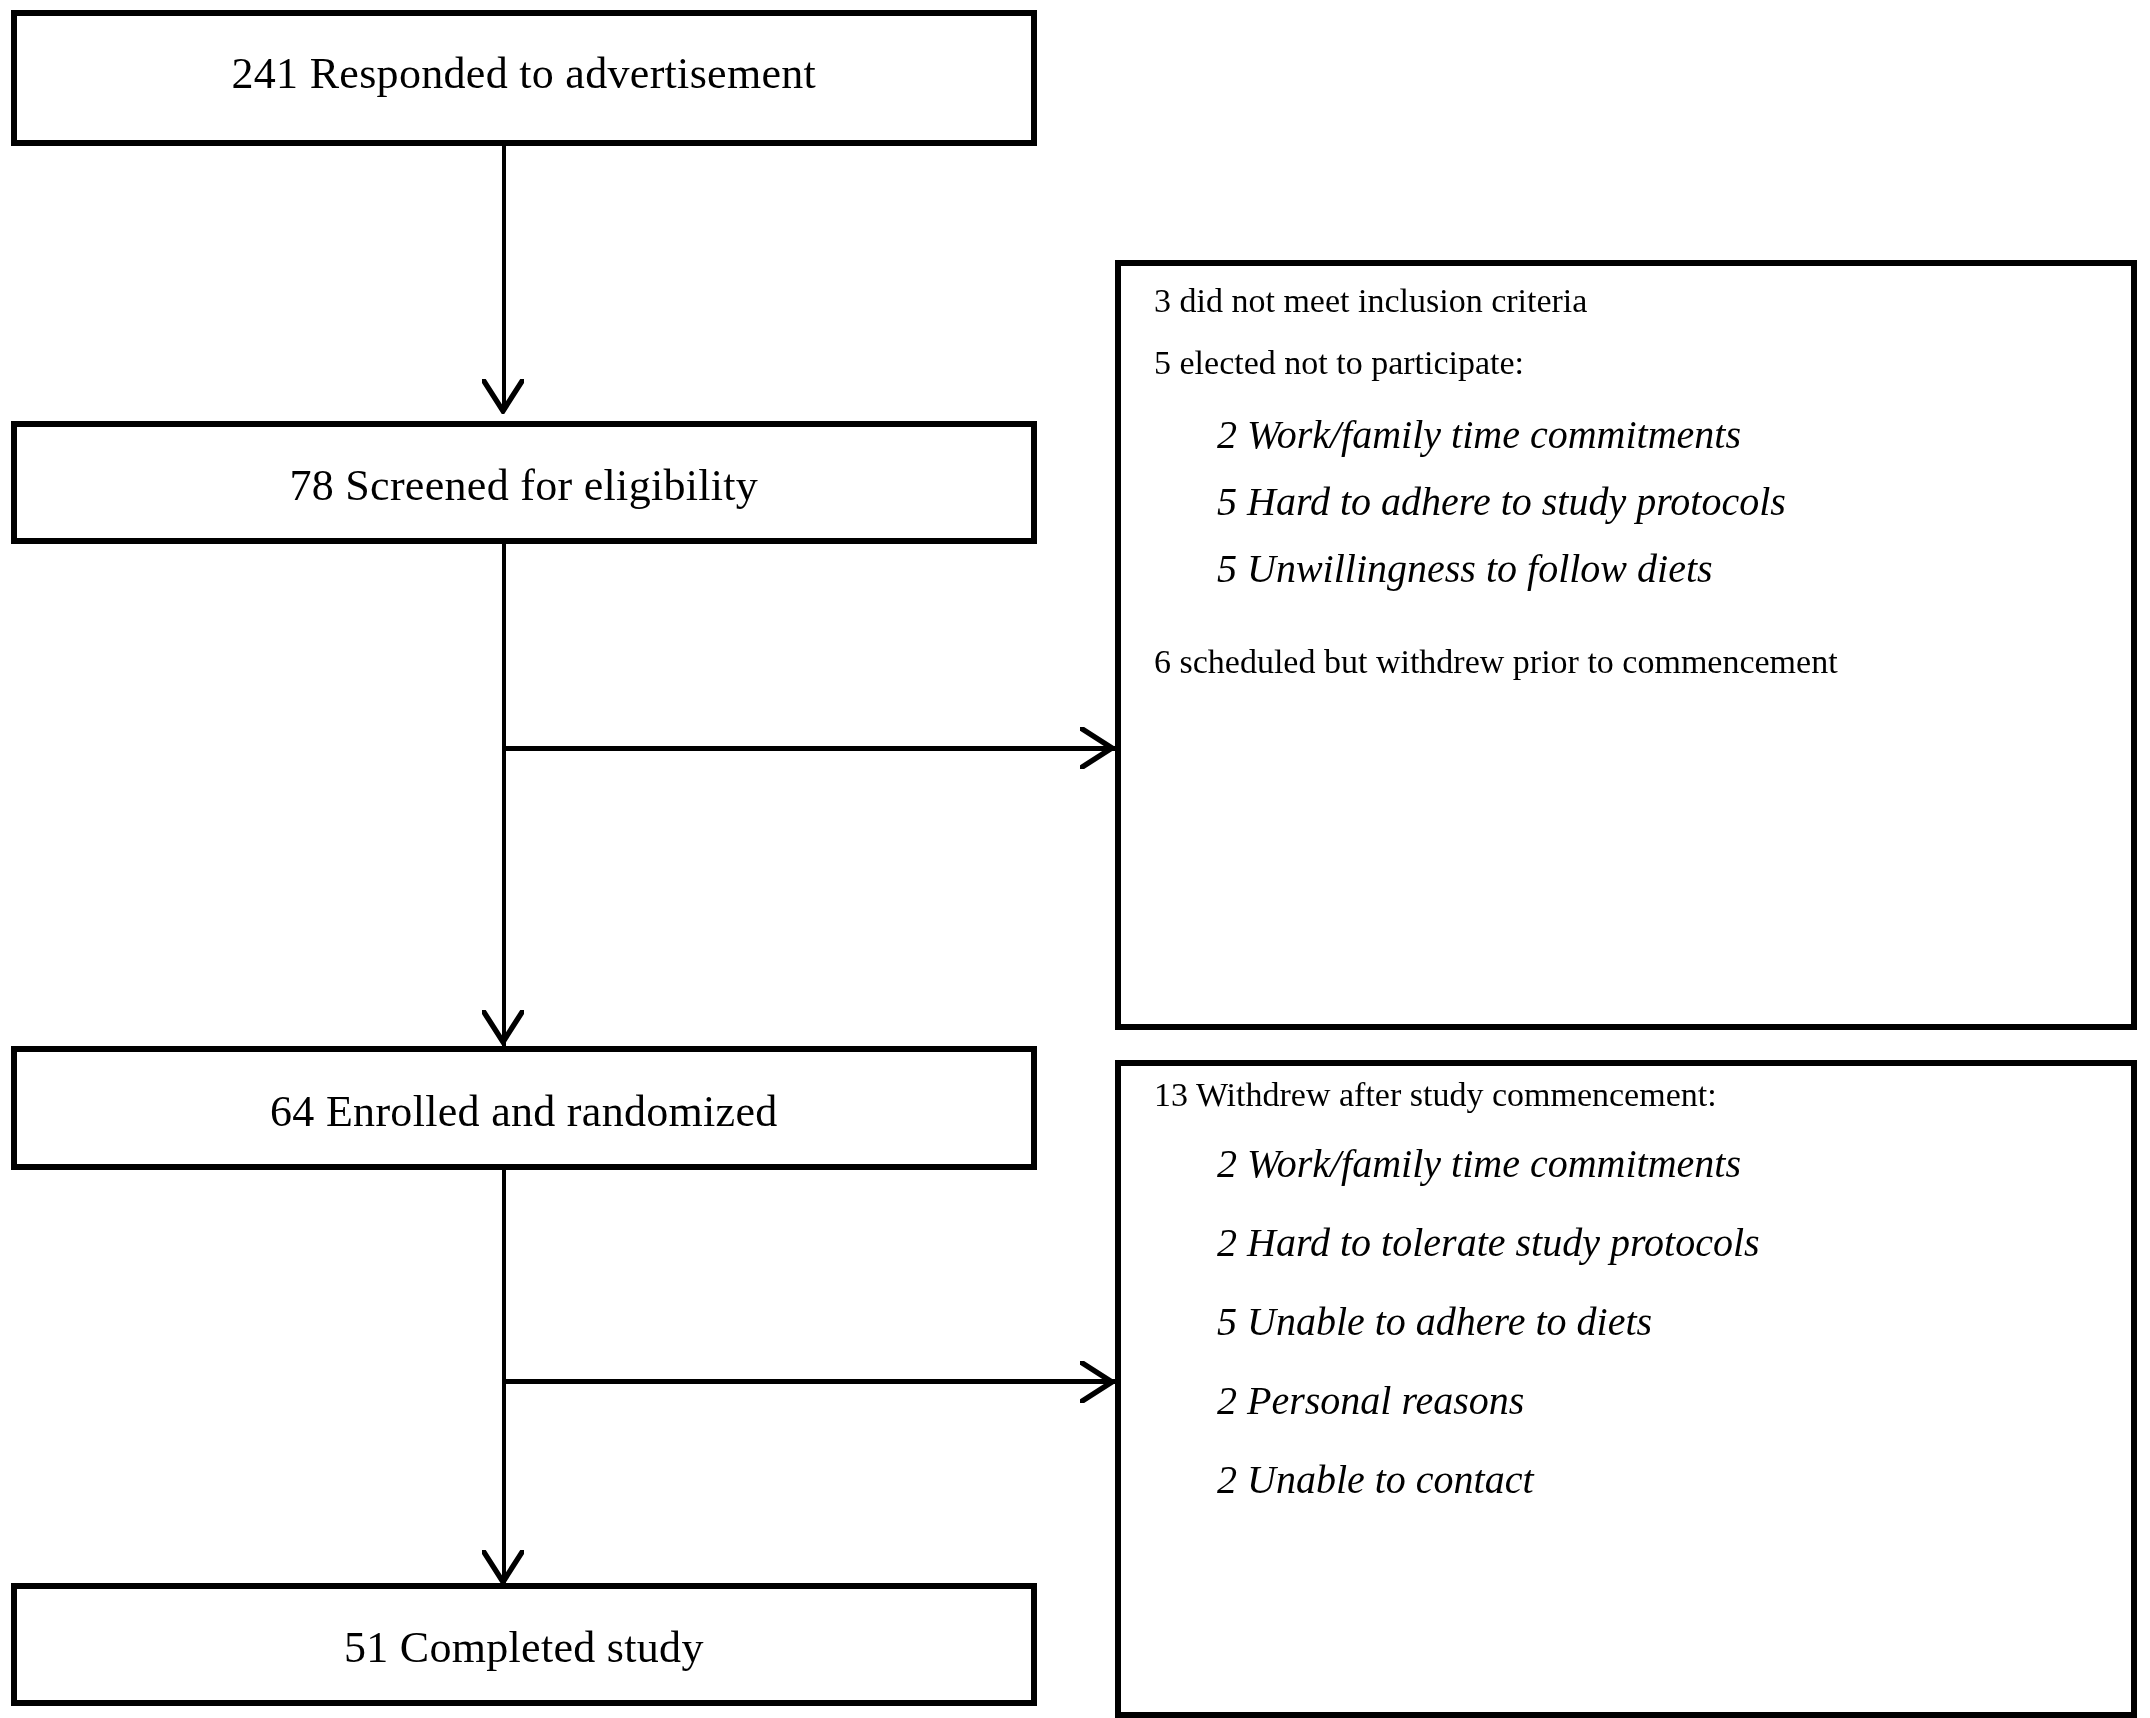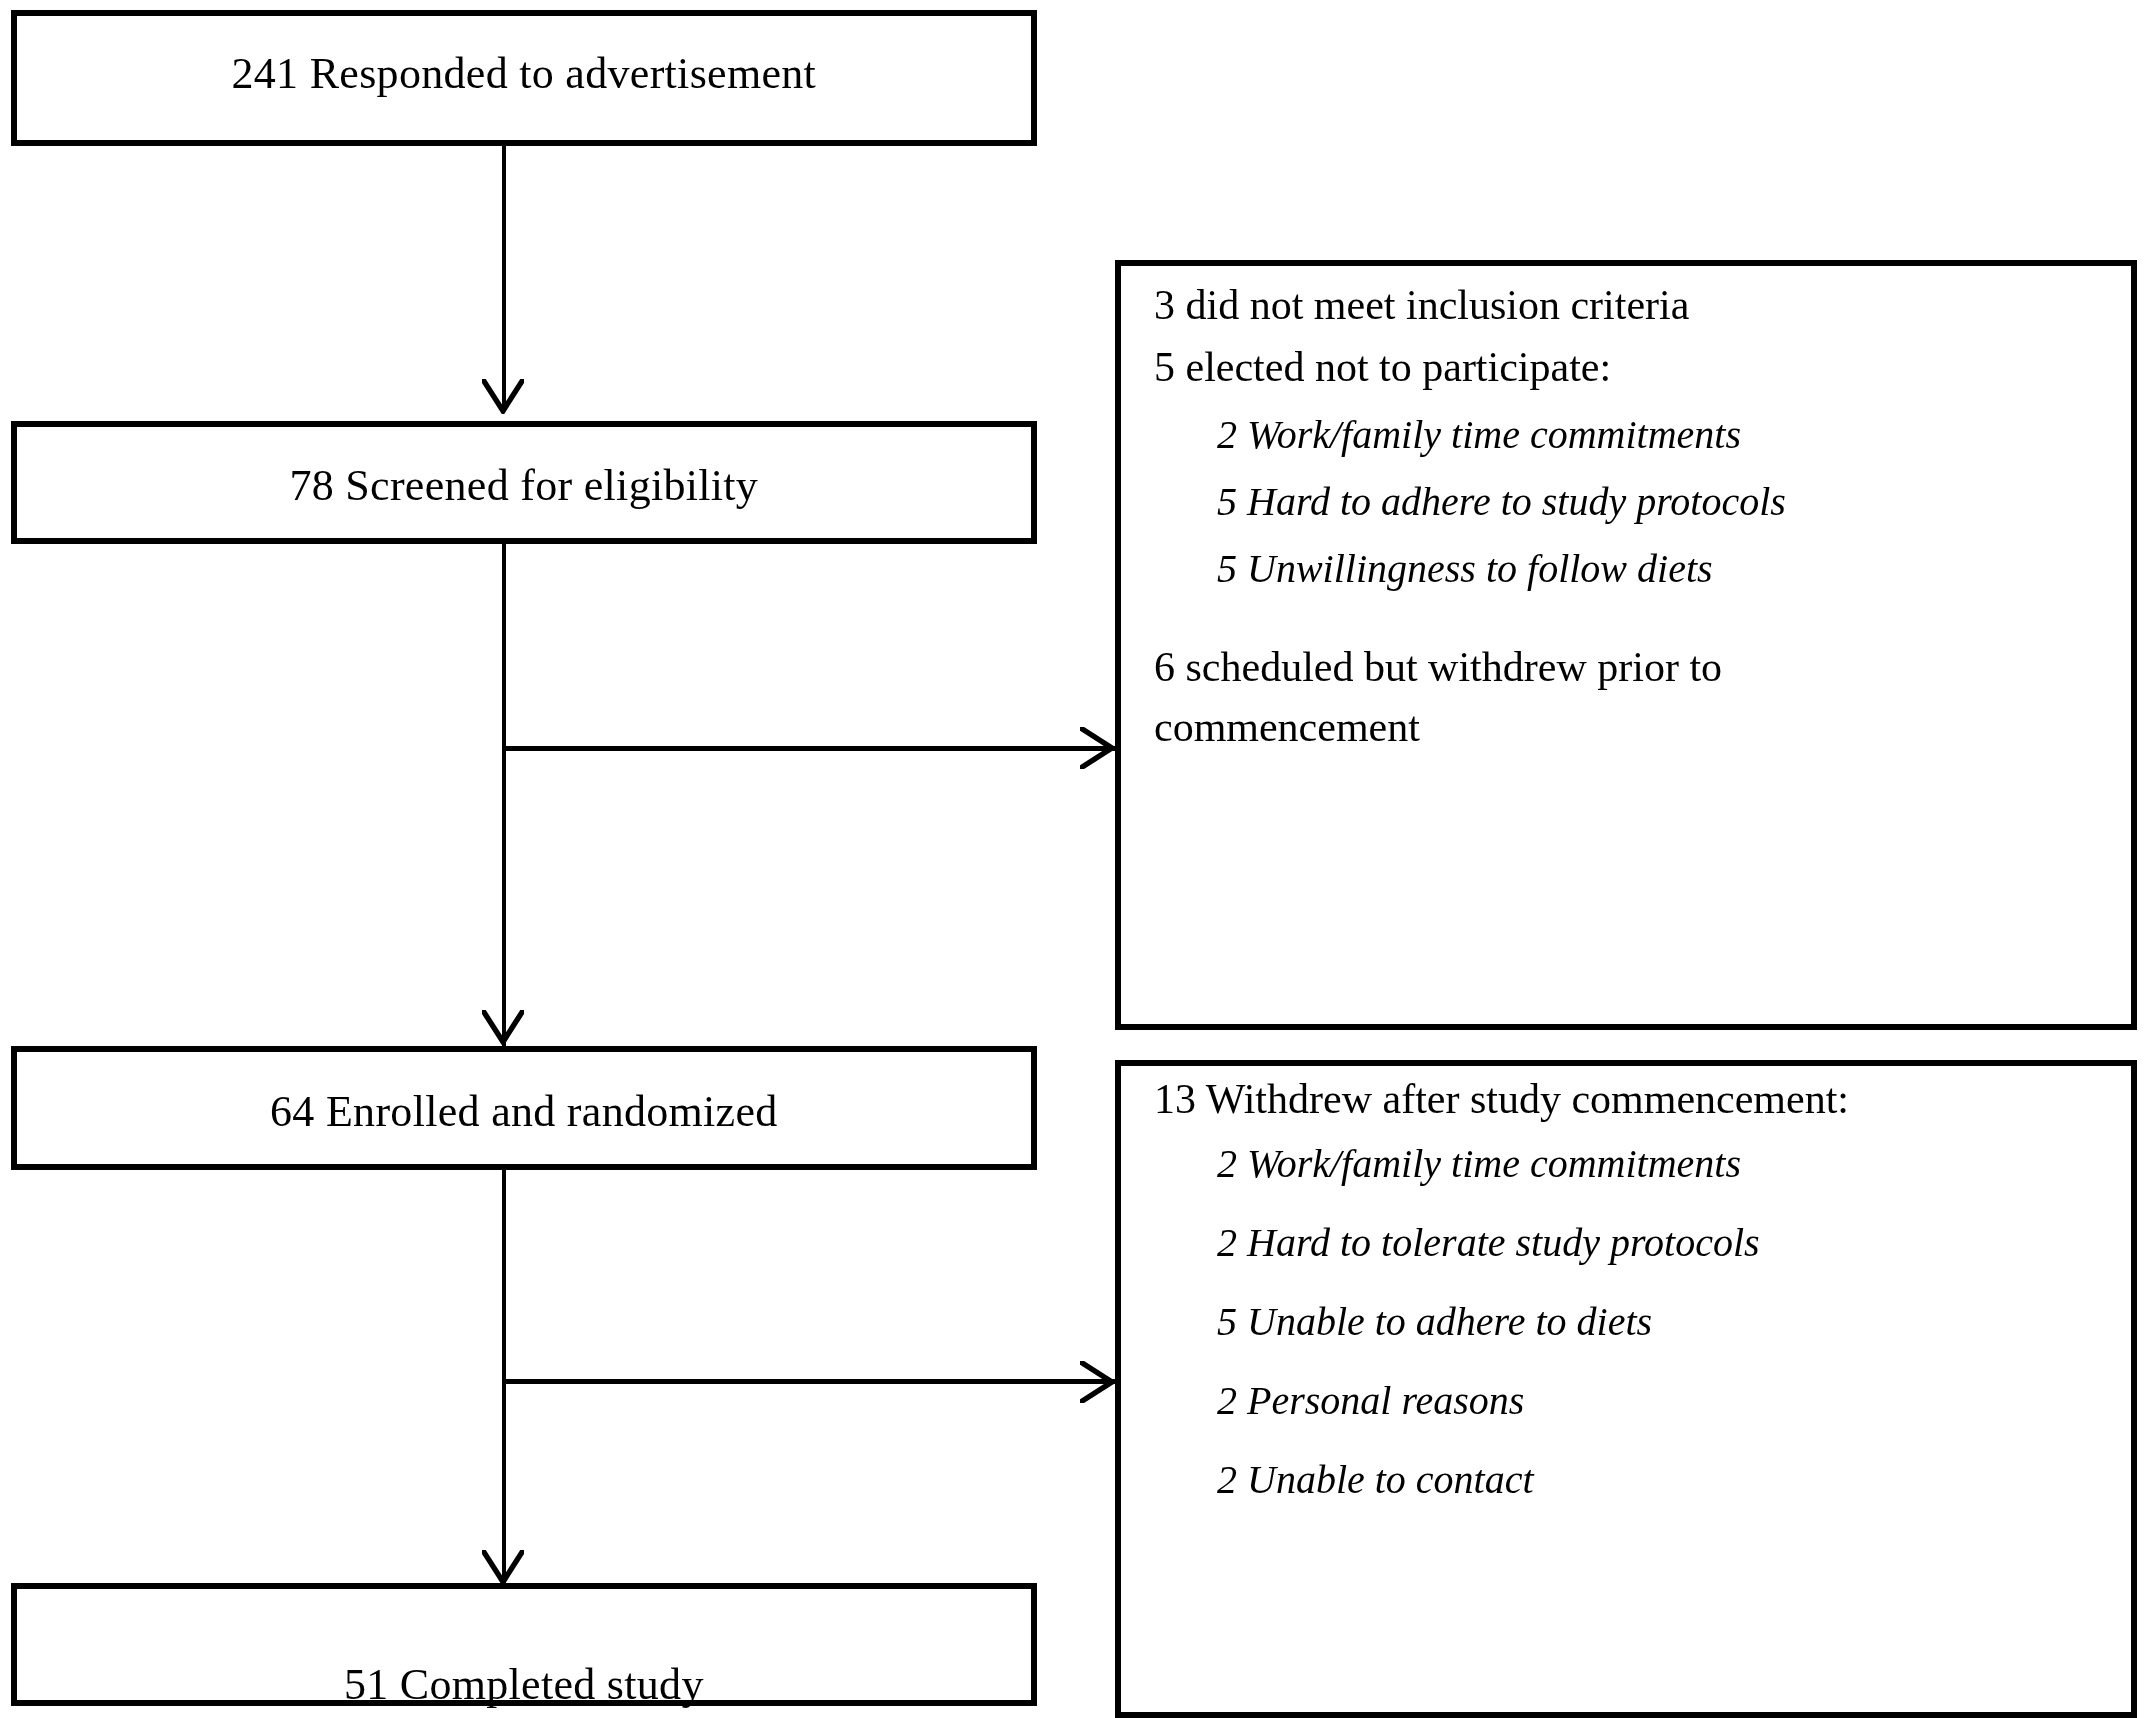--- a/index.html
+++ b/index.html
@@ -37,30 +37,30 @@
 
   
   #stage-1 { left: 10.8px;  top: 9.6px;   width: 1026px; height: 136px; }
   #stage-2 { left: 10.8px;  top: 421px;  width: 1026px; height: 123px; }
   #stage-3 { left: 10.8px;  top: 1046px; width: 1026px; height: 124px; }
   #stage-4 { left: 10.8px;  top: 1583px; width: 1026px; height: 123px; }
 
   #stage-1 .box-label { top: 33px; }
   #stage-2 .box-label { top: 34px; }
   #stage-3 .box-label { top: 35px; }
-  #stage-4 .box-label { top: 34px; margin-top: 37px; }
+  #stage-4 .box-label { top: 34px; }
 
   
   #exclusion-1 { left: 1115px; top: 260px;  width: 1022px; height: 770px; }
   #exclusion-2 { left: 1115px; top: 1060px; width: 1022px; height: 658px; }
 
   
   .rline {
     position: absolute;
-    font-size: 42px;
+    font-size: 34px;
     line-height: 1.1;
     white-space: nowrap;
   }
   .rline.level0 { left: 33px; }
   .rline.level1 { left: 96px; font-style: italic; font-size: 40px; }
   .rline.wrap   { white-space: normal; width: 782px; }
 
   
   #ex1-l0 { top: 15.6px;  }
   #ex1-l1 { top: 78px; }

